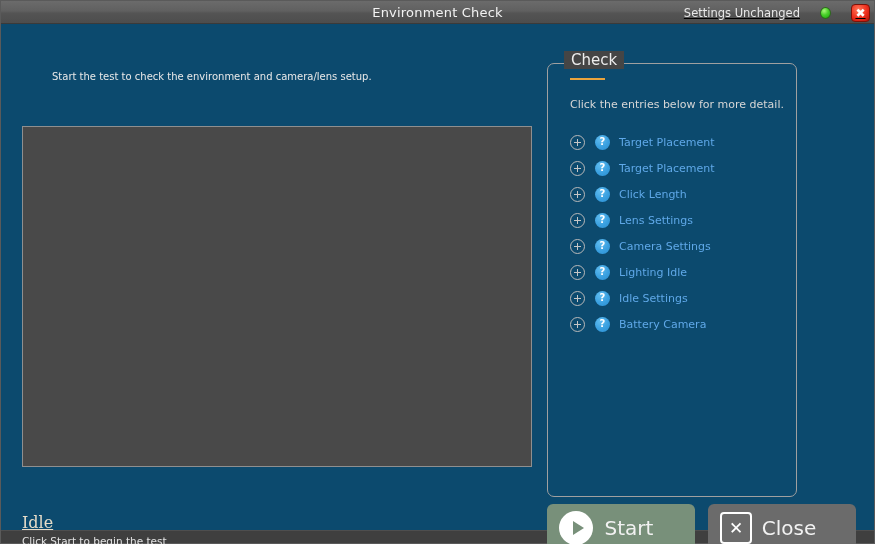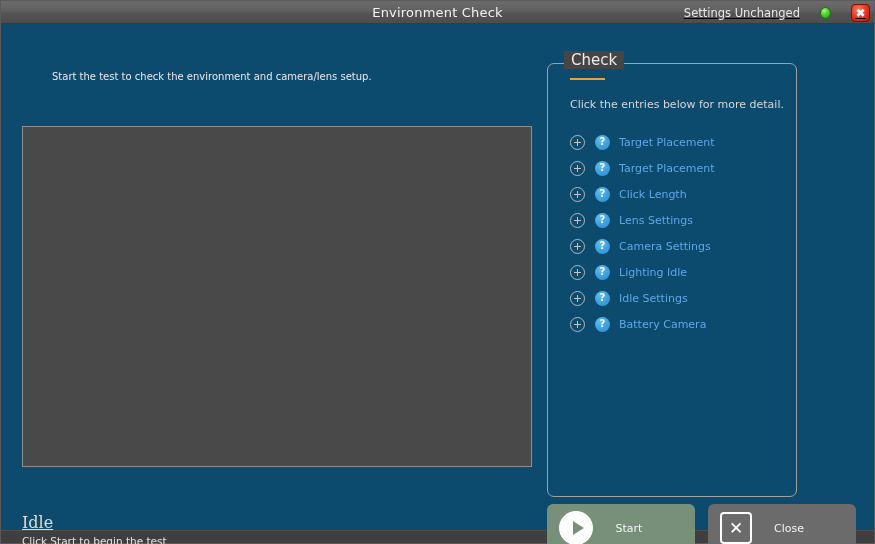--- a/index.html
+++ b/index.html
@@ -230,21 +230,21 @@
     width: 148px;
     background: #78907a;
   }
   #close-action-btn {
     width: 148px;
     background: #6b6b6b;
   }
   .btn-label {
     flex: 1 1 auto;
     text-align: center;
-    font-size: 11px;
+    font-size: 20px;
     color: #f2f2f2;
     padding-right: 30px;
   }
   #play-icon {
     width: 34px; height: 34px;
     margin-left: 12px;
     border-radius: 50%;
     background: #ffffff;
     display: flex;
     align-items: center;

